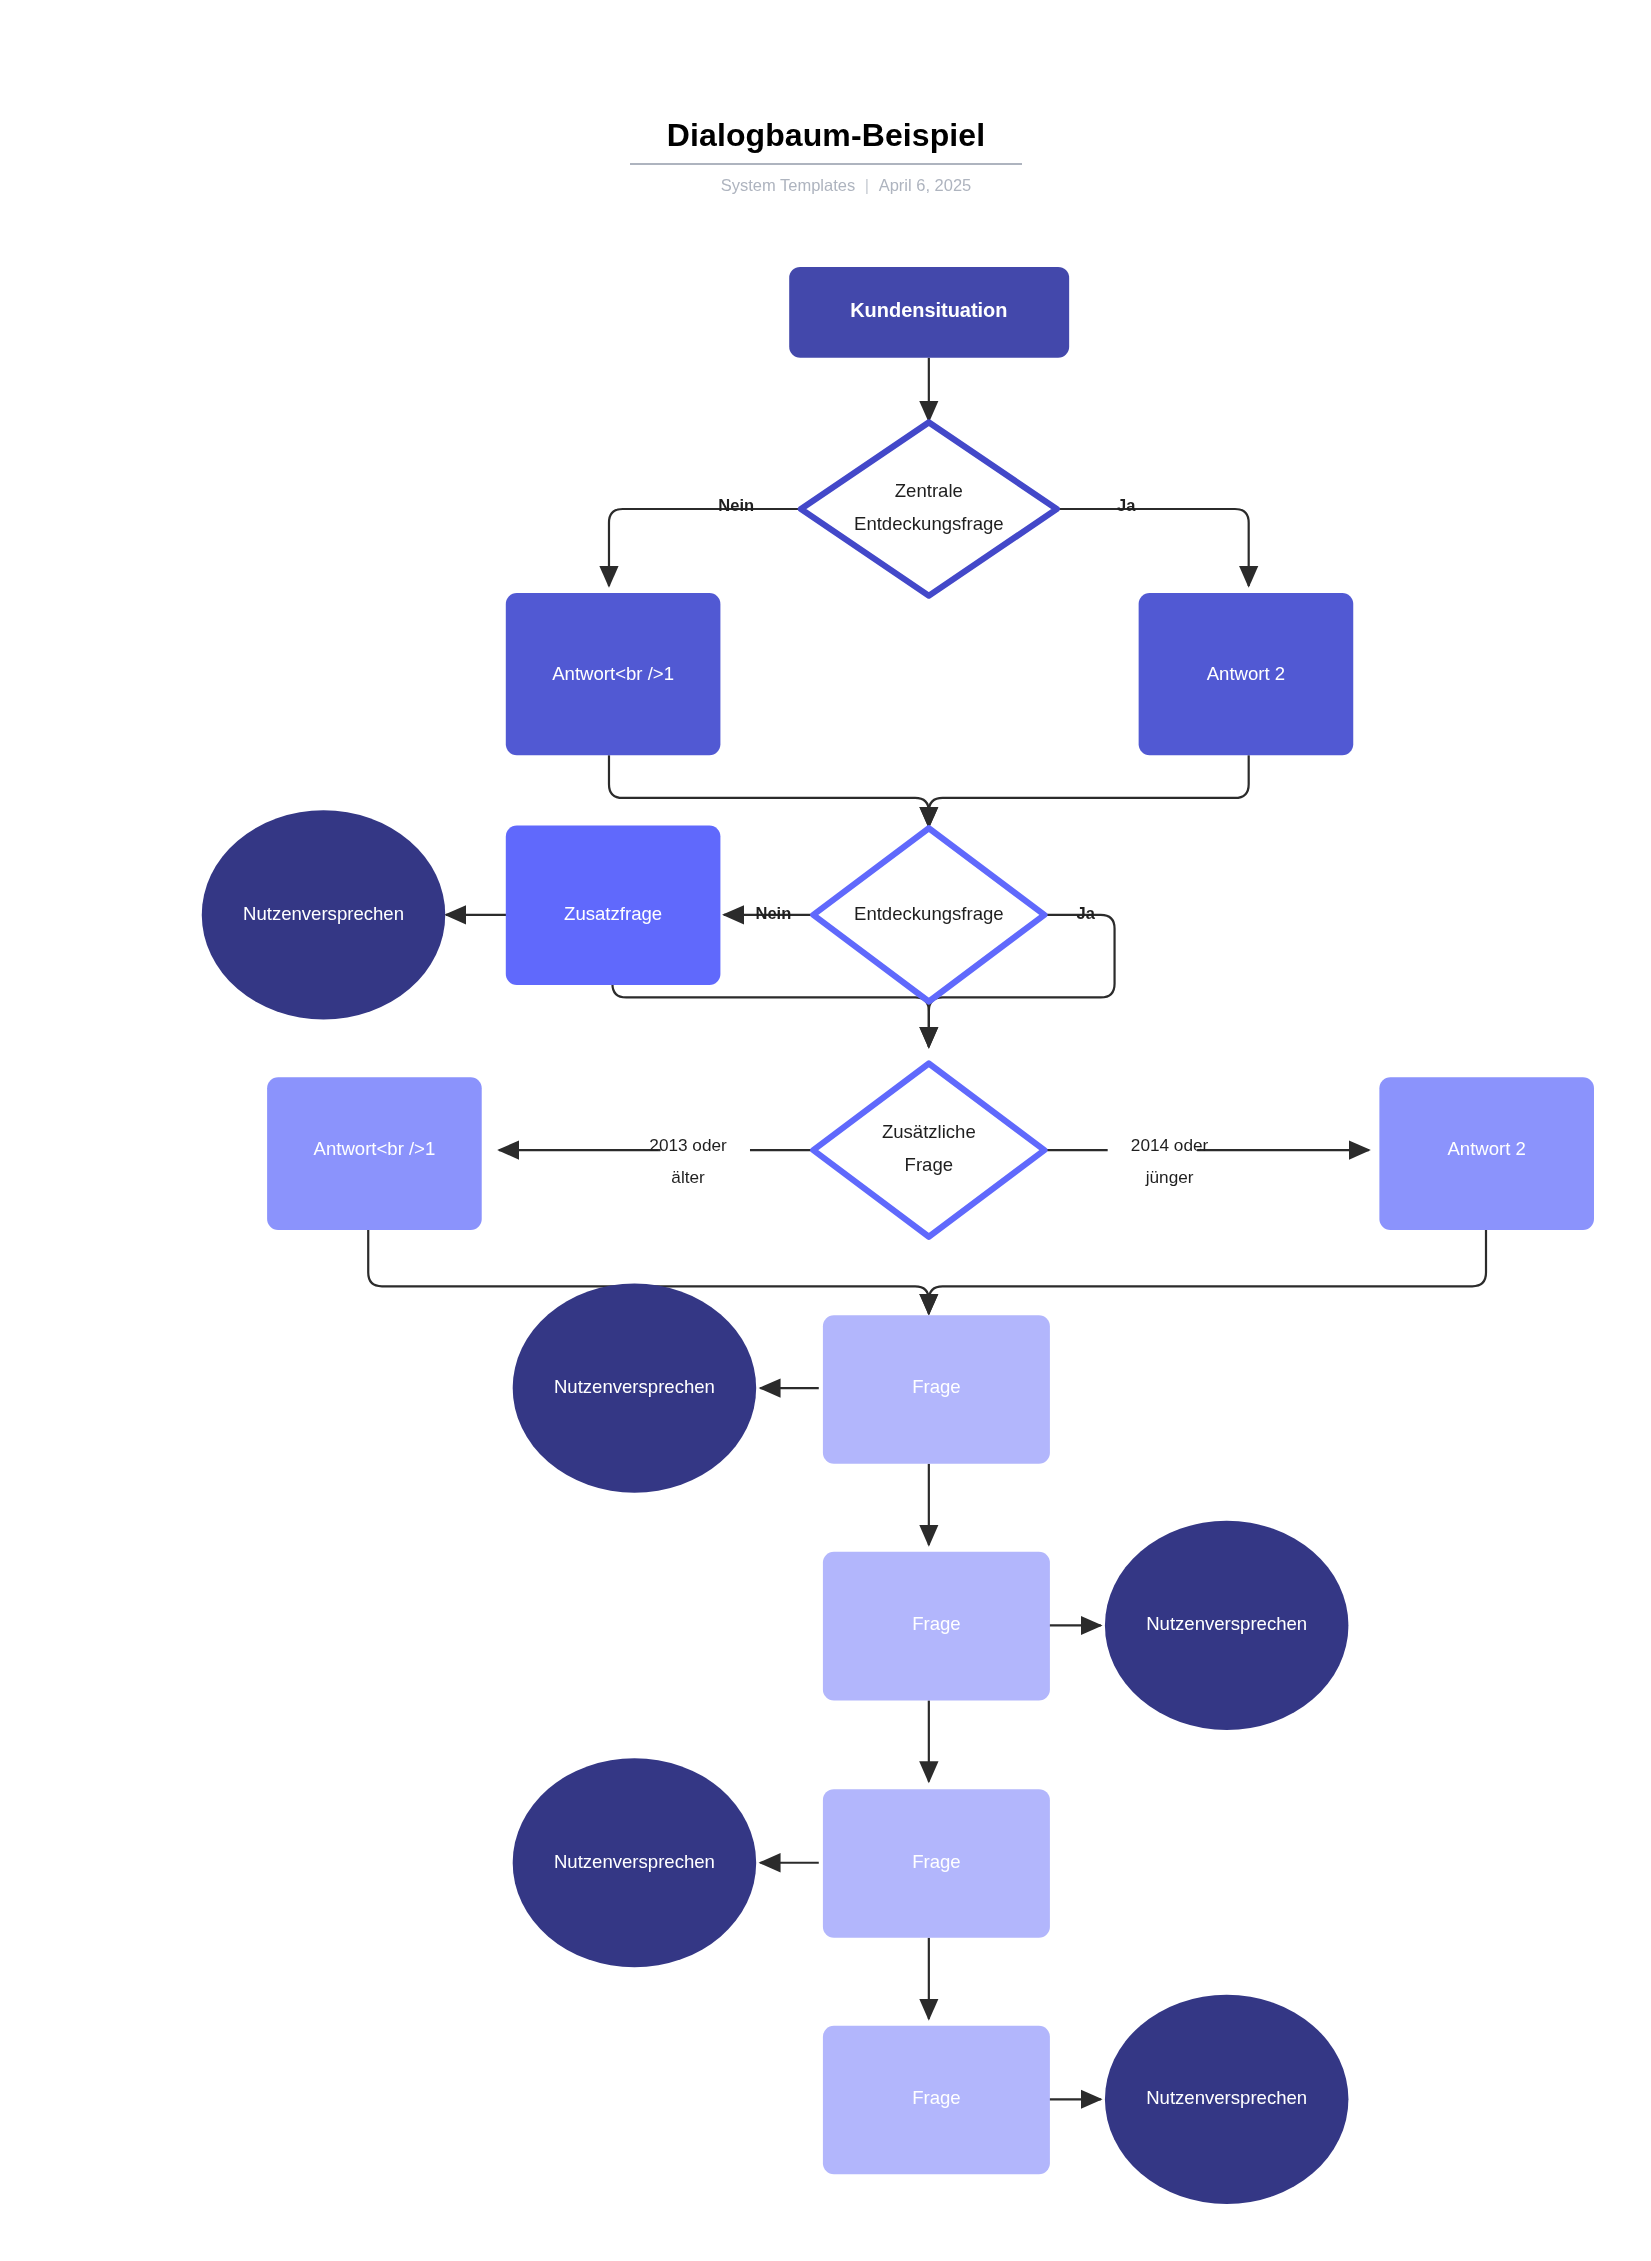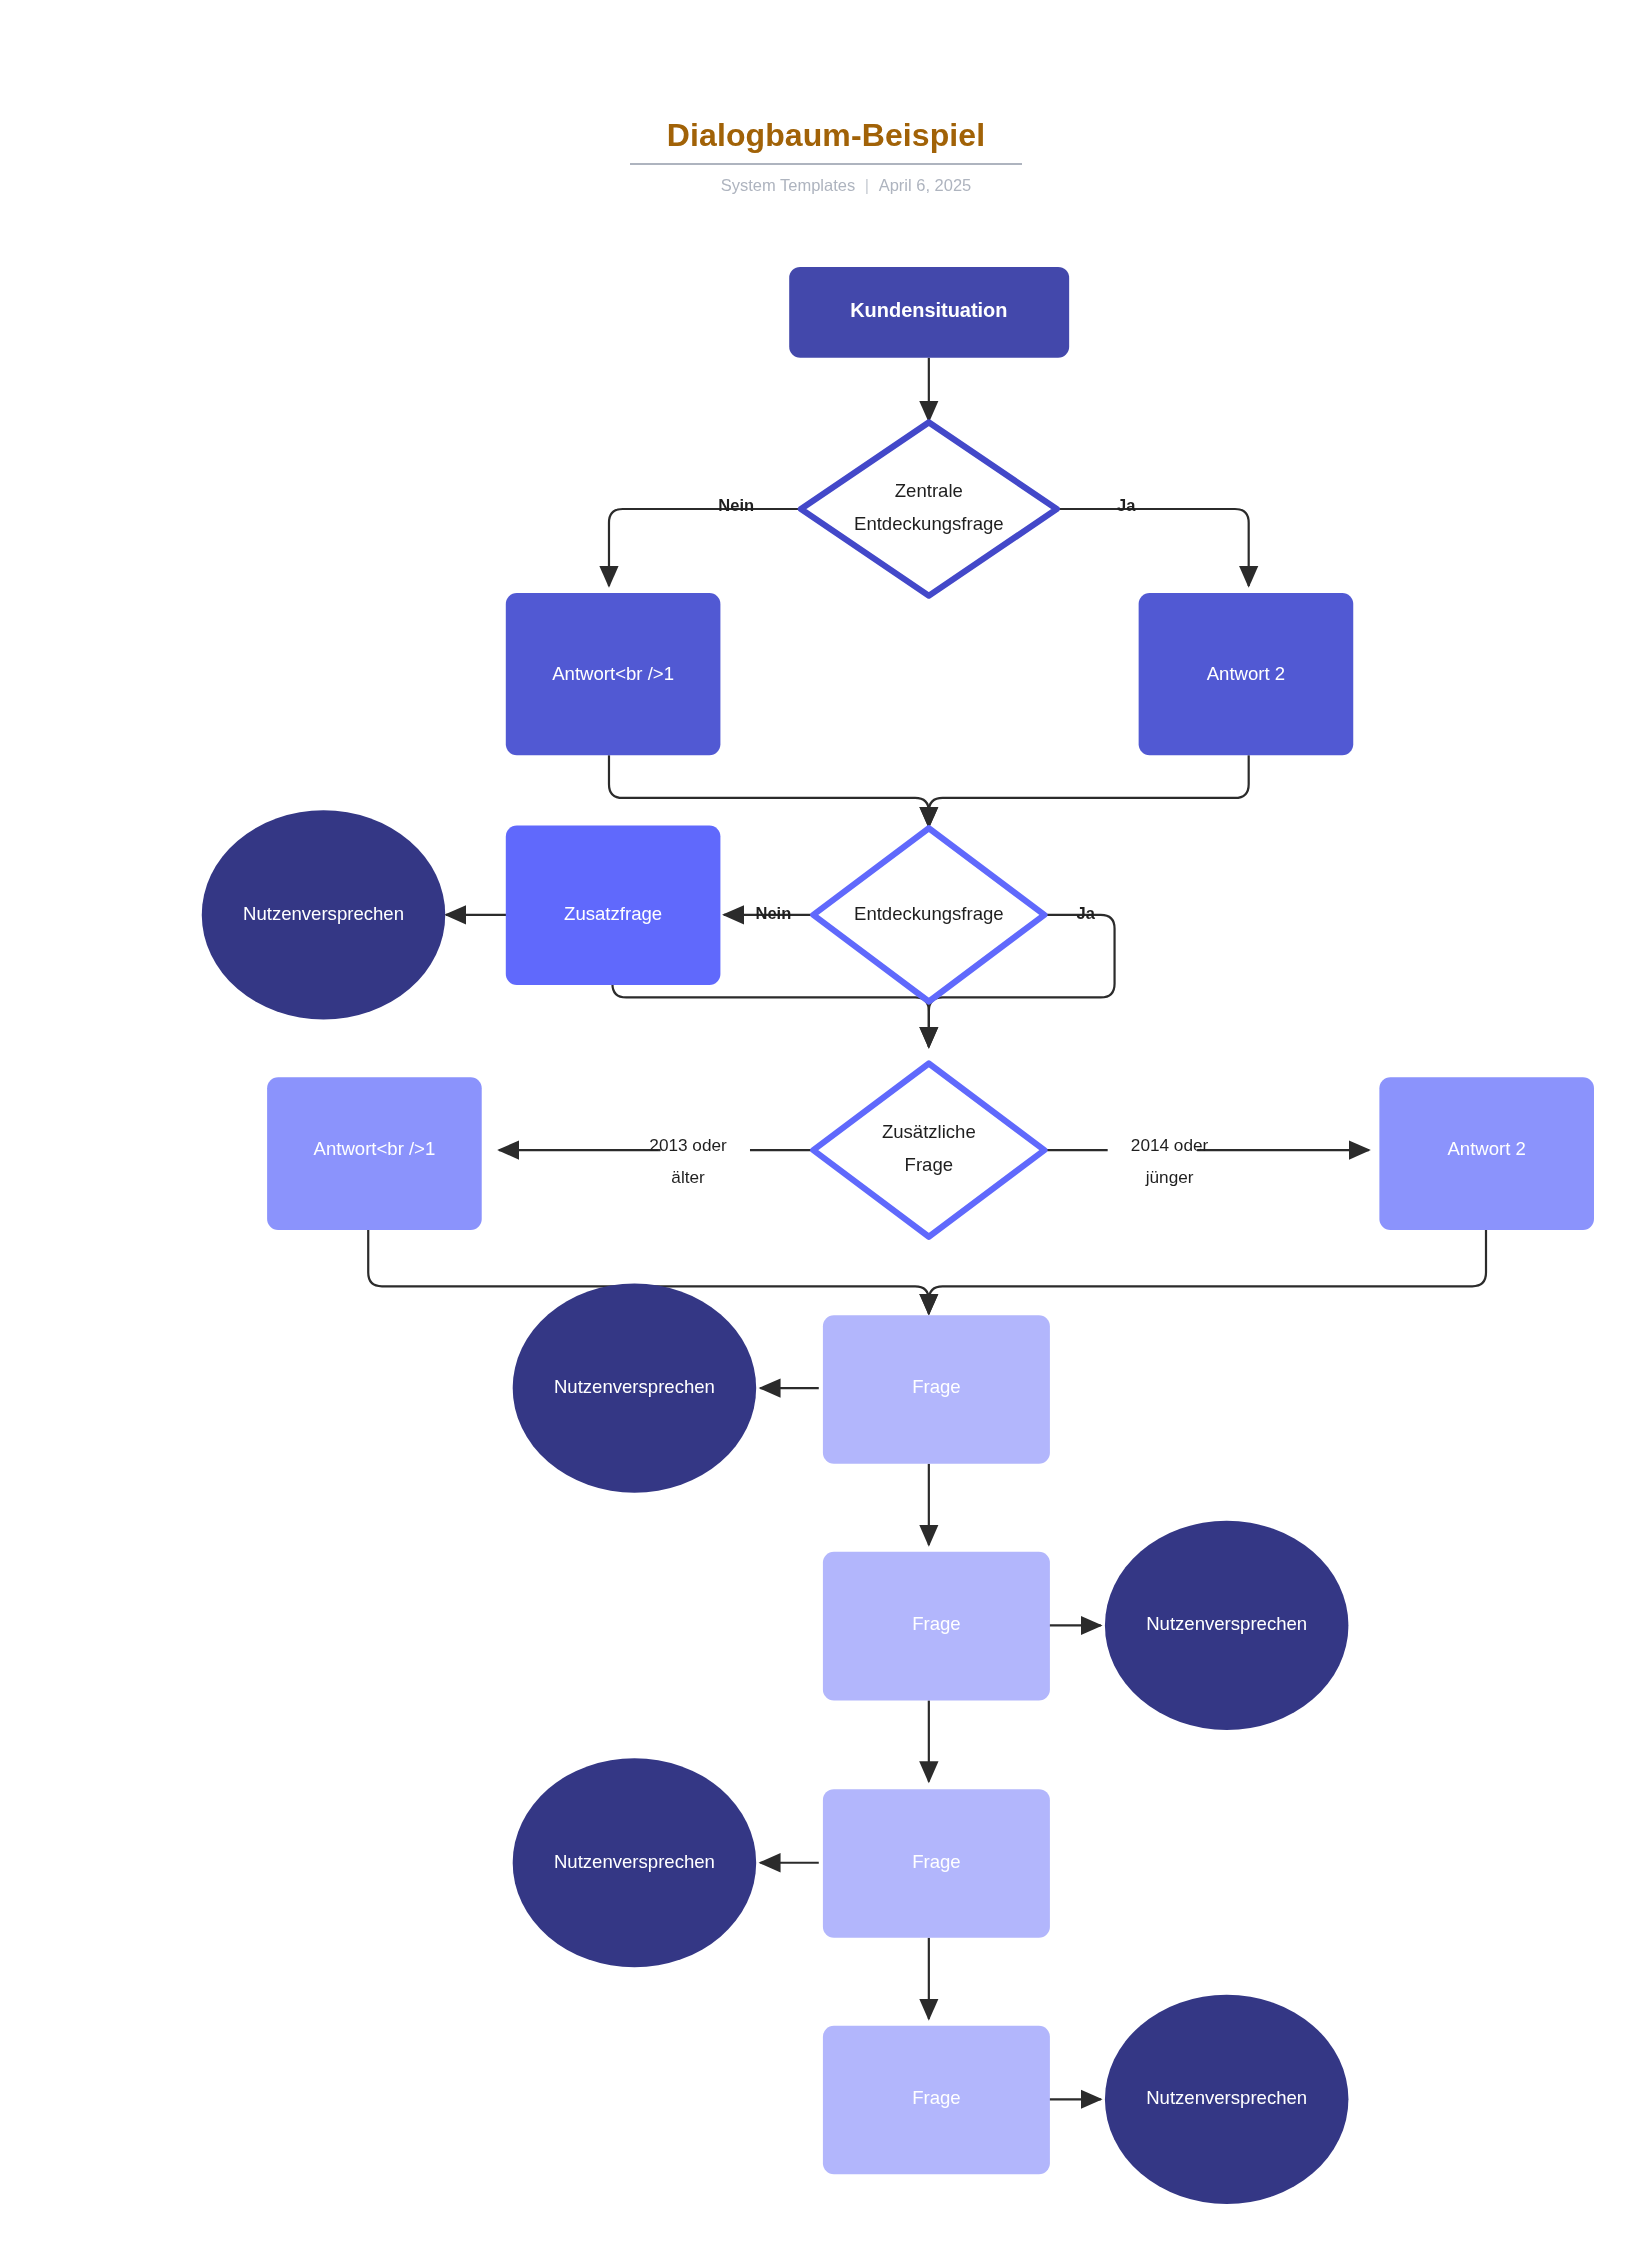--- a/index.html
+++ b/index.html
@@ -21,21 +21,21 @@
   #doc-header {
     position: absolute;
     top: 118px;
     left: 0;
     width: 1652px;
     text-align: center;
   }
   #doc-title {
     font-size: 32px;
     font-weight: bold;
-    color: #a16207;
+    color: #000000;
     letter-spacing: 0.1px;
     line-height: 1.1;
     display: inline-block;
     padding: 0 37px 9.6px 37px;
     border-bottom: 2.1px solid #aeb4bf;
   }
   #doc-subline {
     margin-top: 11px;
     font-size: 16.5px;
     color: #aeb4bf;

